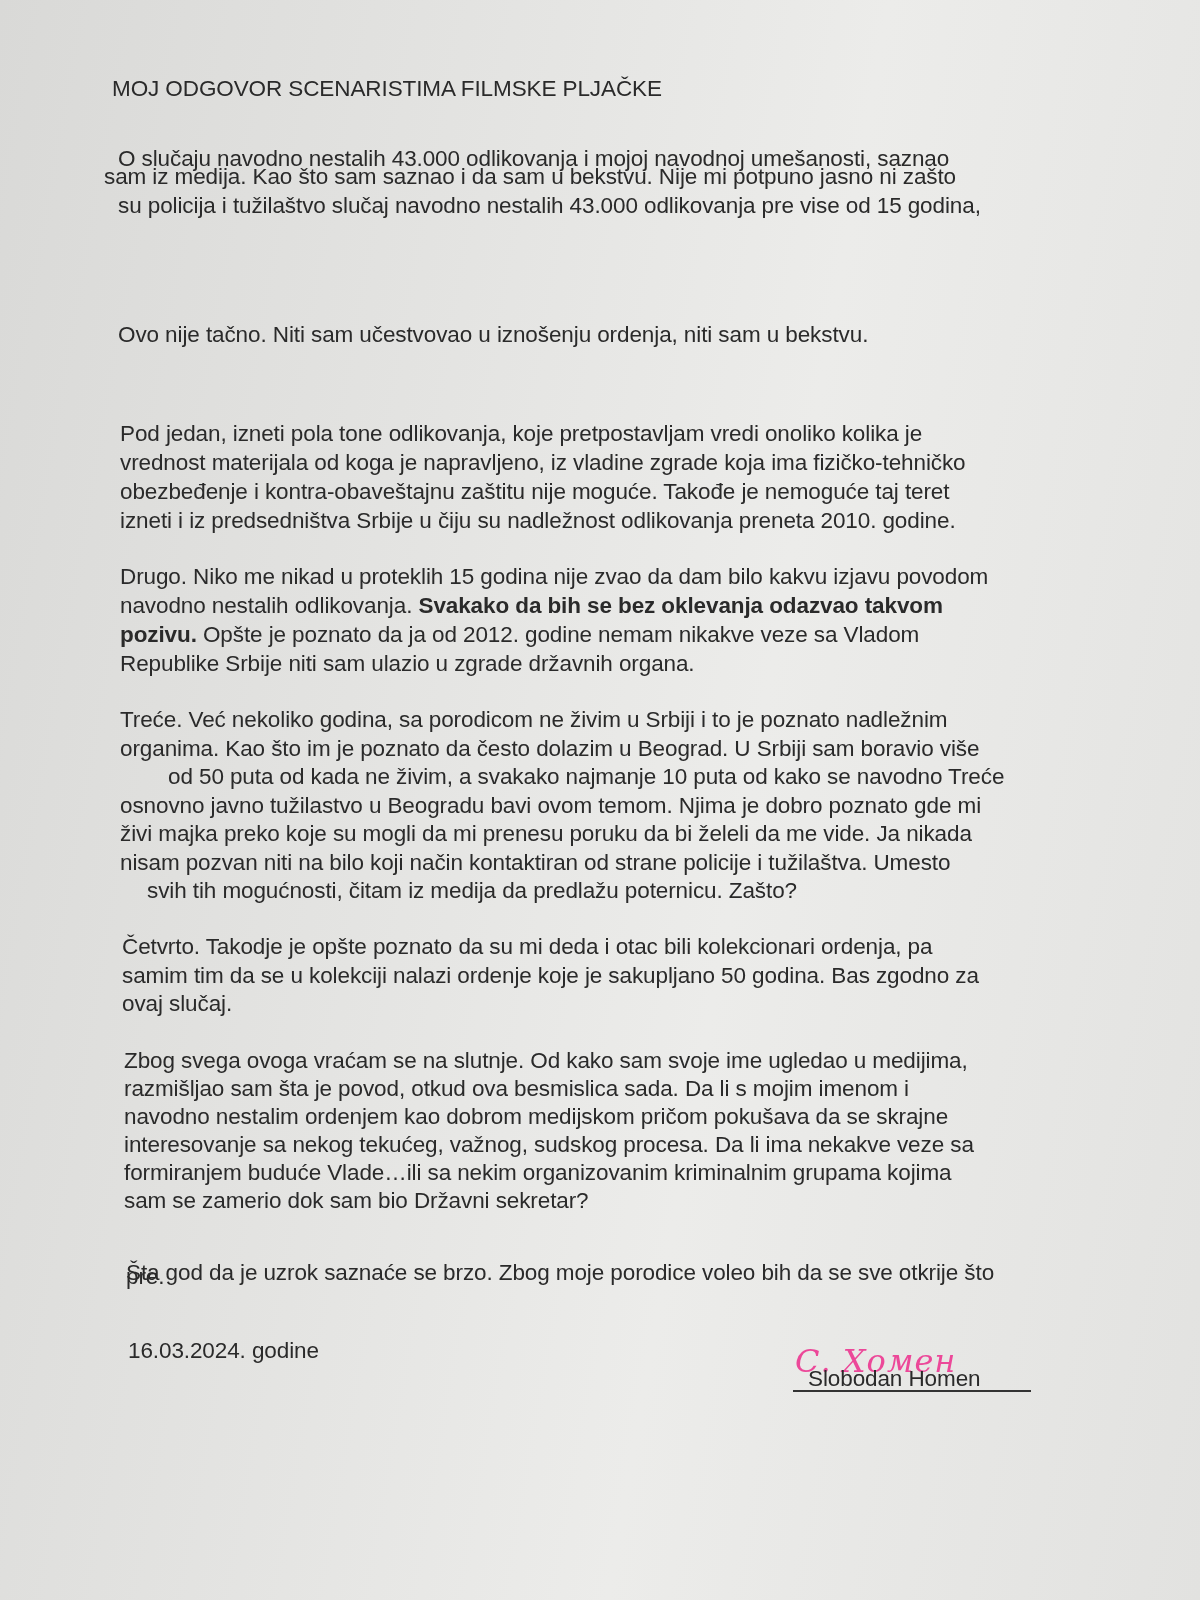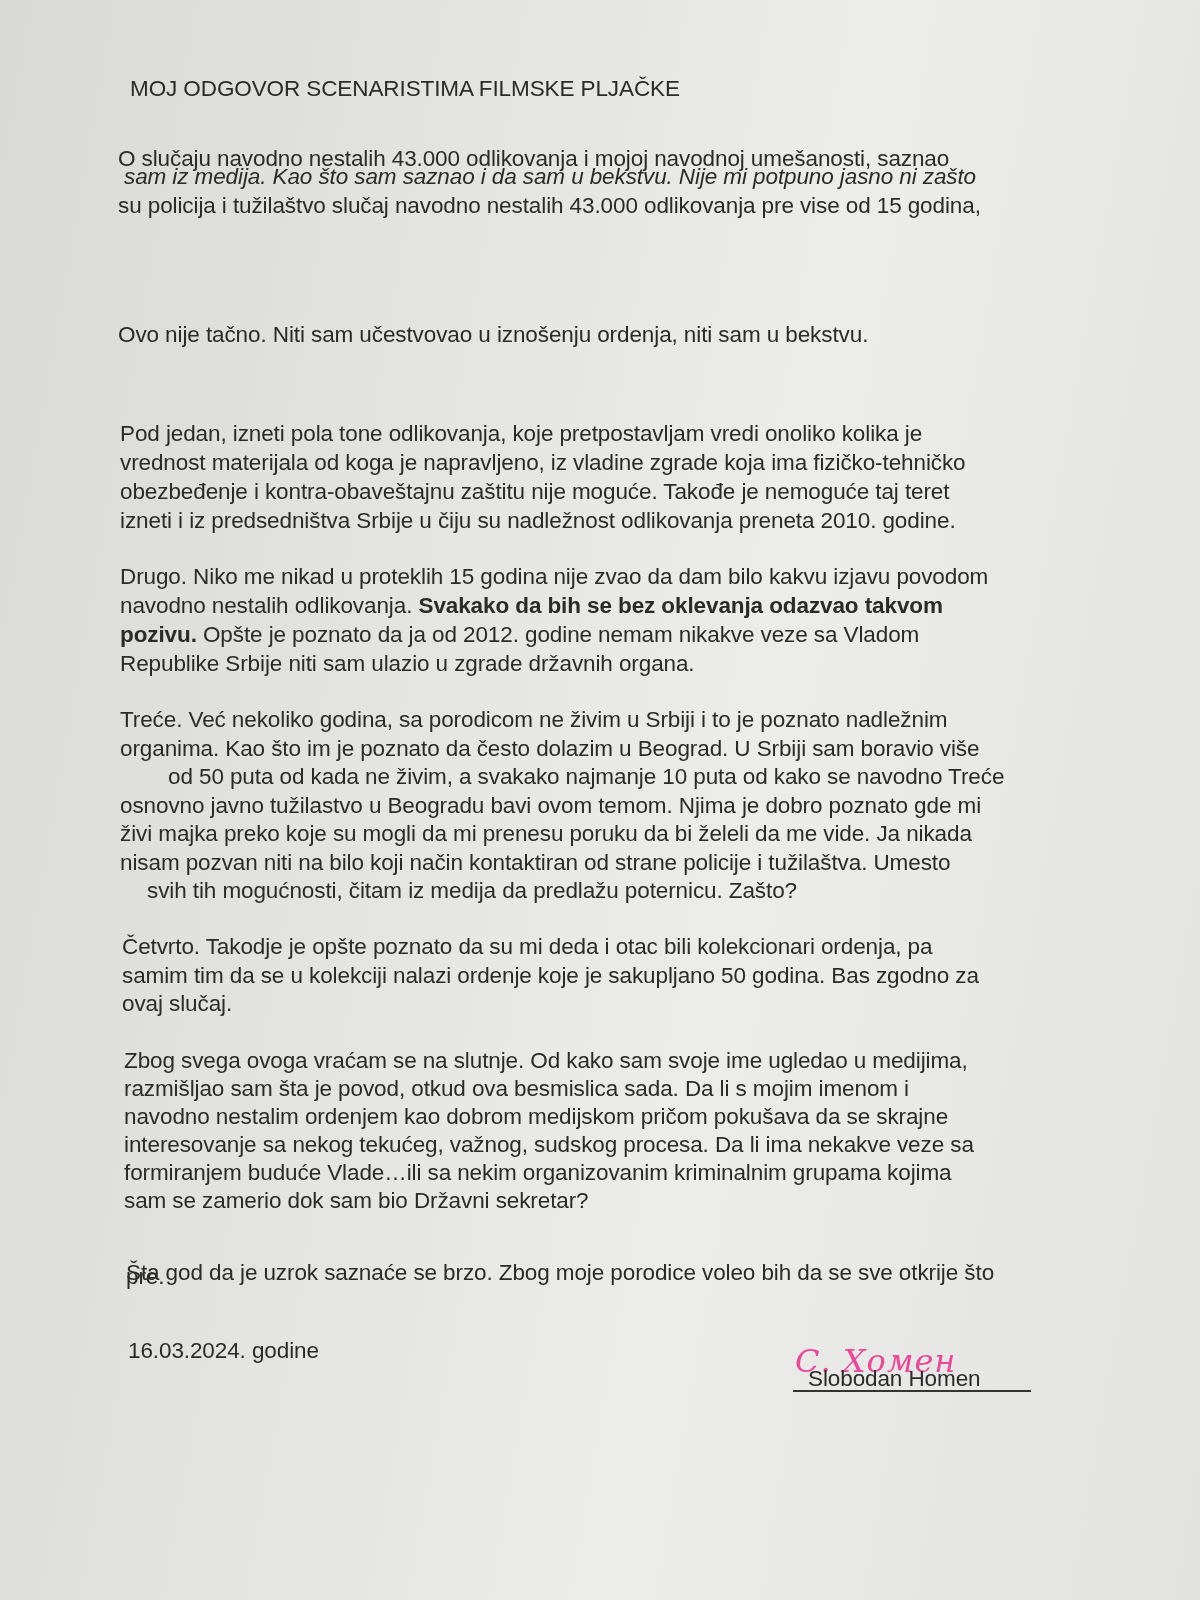--- a/index.html
+++ b/index.html
@@ -12,24 +12,24 @@
     .page { position: absolute; left: 0; top: 0; width: 1200px; height: 1600px; }
     .ln { position: absolute; font-size: 22.5px; line-height: 29px; white-space: nowrap; letter-spacing: -0.1px; }
     .b { font-weight: bold; }
     .sig-line { position: absolute; left: 793px; top: 1390px; width: 238px; height: 1.5px; background: #333; }
     .signature { position: absolute; left: 795px; top: 1342px; font-family: "DejaVu Serif", serif; font-style: italic; font-size: 32px; color: #ec4899; letter-spacing: 1px; }
   </style>
 </head>
 <body>
 
 <div class="page">
-  <div class="ln" style="left:130px;top:74px;">MOJ ODGOVOR SCENARISTIMA FILMSKE PLJAČKE</div>
+  <div class="ln" style="left:112px;top:74px;">MOJ ODGOVOR SCENARISTIMA FILMSKE PLJAČKE</div>
 
   <div class="ln" style="left:118px;top:133px;margin-top:11px;">O slučaju navodno nestalih 43.000 odlikovanja i mojoj navodnoj umešanosti, saznao</div>
-  <div class="ln" style="left:124px;top:162px;font-style:italic;">sam iz medija. Kao što sam saznao i da sam u bekstvu. Nije mi potpuno jasno ni zašto</div>
+  <div class="ln" style="left:104px;top:162px;">sam iz medija. Kao što sam saznao i da sam u bekstvu. Nije mi potpuno jasno ni zašto</div>
   <div class="ln" style="left:118px;top:191px;">su policija i tužilaštvo slučaj navodno nestalih 43.000 odlikovanja pre vise od 15 godina,</div>
 
   <div class="ln" style="left:118px;top:320px;">Ovo nije tačno. Niti sam učestvovao u iznošenju ordenja, niti sam u bekstvu.</div>
 
   <div class="ln" style="left:120px;top:419px;">Pod jedan, izneti pola tone odlikovanja, koje pretpostavljam vredi onoliko kolika je</div>
   <div class="ln" style="left:120px;top:448px;">vrednost materijala od koga je napravljeno, iz vladine zgrade koja ima fizičko-tehničko</div>
   <div class="ln" style="left:120px;top:477px;">obezbeđenje i kontra-obaveštajnu zaštitu nije moguće. Takođe je nemoguće taj teret</div>
   <div class="ln" style="left:120px;top:506px;">izneti i iz predsedništva Srbije u čiju su nadležnost odlikovanja preneta 2010. godine.</div>
 
   <div class="ln" style="left:120px;top:562px;">Drugo. Niko me nikad u proteklih 15 godina nije zvao da dam bilo kakvu izjavu povodom</div>

